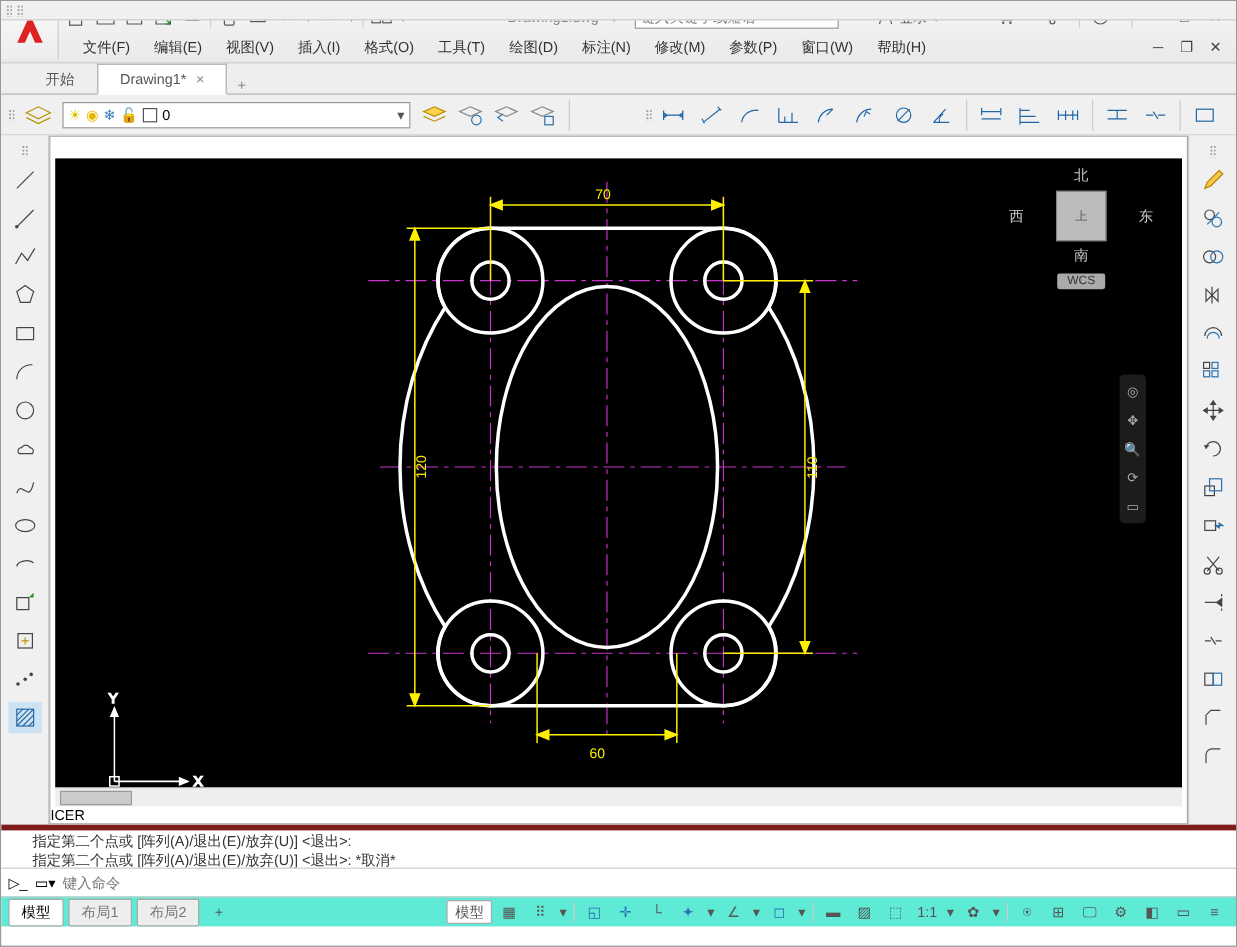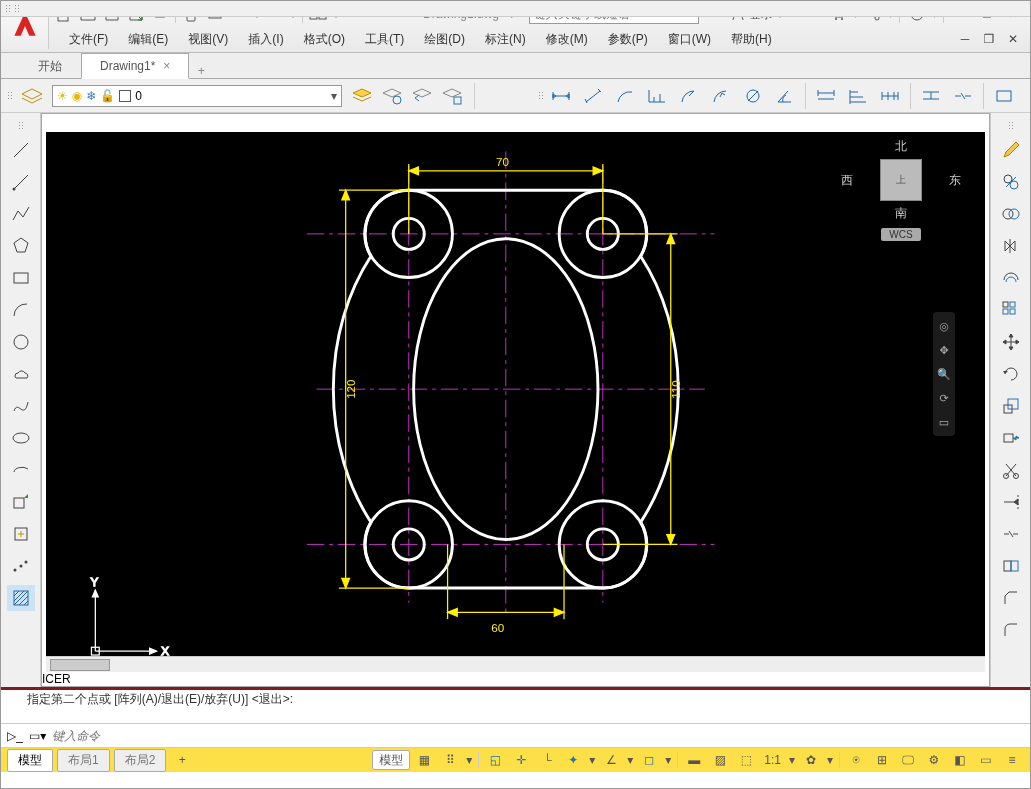--- a/index.html
+++ b/index.html
@@ -40,25 +40,25 @@
 .canvas-wrap{flex:1;display:flex;flex-direction:column;border:1px solid #aaa;background:#fff}
 .canvas{flex:1;background:#000;position:relative;overflow:hidden;margin:18px 4px 0 4px}
 .hscroll{height:16px;background:#eee;border-top:1px solid #ccc;display:flex;align-items:center;margin:0 4px}
 .hscroll .thumb{height:12px;background:#ccc;border:1px solid #999;width:60px;margin-left:4px}
 .cad-svg{position:absolute;top:0;left:0;width:100%;height:100%}
 .viewcube{position:absolute;top:6px;right:24px;width:120px;height:130px;color:#ccc;text-align:center}
 .viewcube .face{width:42px;height:42px;background:#bbb;border:1px solid #888;margin:4px auto;display:flex;align-items:center;justify-content:center;color:#555;font-size:10px}
 .viewcube .wcs{display:inline-block;background:#aaa;color:#333;padding:1px 8px;border-radius:2px;font-size:10px;margin-top:6px}
 .navbar-side{position:absolute;right:30px;top:180px;width:22px;background:rgba(80,80,80,.35);border-radius:4px;padding:6px 0;display:flex;flex-direction:column;gap:8px;align-items:center}
 .navbar-side div{width:16px;height:16px;display:flex;align-items:center;justify-content:center;color:#aaa;font-size:11px}
-.cmdarea{height:60px;background:#fff;border-top:3px solid #7f1d1d;display:flex;flex-direction:column}
+.cmdarea{height:60px;background:#fff;border-top:5px solid #7f1d1d;display:flex;flex-direction:column}
 .cmdhist{flex:1;padding:2px 8px 0 26px;font-family:Consolas,monospace;color:#333;line-height:1.3;overflow:hidden}
 .cmdline{height:24px;display:flex;align-items:center;padding:0 6px;gap:6px;border-top:1px solid #ccc}
-.cmdline input{flex:1;border:none;outline:none;font-style:italic;color:#888;font-family:Consolas,monospace}
-.statusbar{height:24px;background:#fde047;border-top:1px solid #ccc;display:flex;align-items:center;padding:12px 6px;gap:4px}
+.cmdline input{flex:1;border:none;outline:none;color:#888;font-family:Consolas,monospace}
+.statusbar{height:24px;background:#5eead4;border-top:1px solid #ccc;display:flex;align-items:center;padding:12px 6px;gap:4px}
 .st-tab{padding:2px 10px;border:1px solid #aaa;background:#fff;cursor:pointer;border-radius:2px}
 .st-tab.inactive{background:#eee;color:#777}
 .st-right{margin-left:auto;display:flex;align-items:center;gap:2px}
 .st-btn{width:24px;height:20px;display:flex;align-items:center;justify-content:center;color:#555;cursor:pointer;border-radius:2px}
 .st-sep{width:1px;height:16px;background:#ccc;margin:0 2px}
 .dim-tool svg{stroke:#1e66a8}
 .yellow{color:#d9c300}
 .handle{position:absolute;top:0;left:0;right:0;height:16px;background:#f0f0f0;border-bottom:1px solid #ccc;display:flex;align-items:center;padding-left:4px;gap:4px}
 .grip{display:inline-block;width:5px;height:10px;background-image:radial-gradient(#999 1px,transparent 1px);background-size:3px 3px}
 </style>
@@ -622,20 +622,21 @@
         <svg viewBox="0 0 20 20">
           <path d="M4 16V9a5 5 0 015-5h7" fill="none" stroke="#444"></path>
         </svg>
       </div>
   </div>
 </div>
 
 <div class="cmdarea">
   <div class="cmdhist">
     <div>指定第二个点或 [阵列(A)/退出(E)/放弃(U)] &lt;退出&gt;:</div>
+    <div>指定第二个点或 [阵列(A)/退出(E)/放弃(U)] &lt;退出&gt;: *取消*</div>
   </div>
   <div class="cmdline">
     <span>▷_</span>
     <span>▭▾</span>
     <input placeholder="键入命令" style="">
   </div>
 </div>
 
 <div class="statusbar">
   <div class="st-tab">模型</div>

